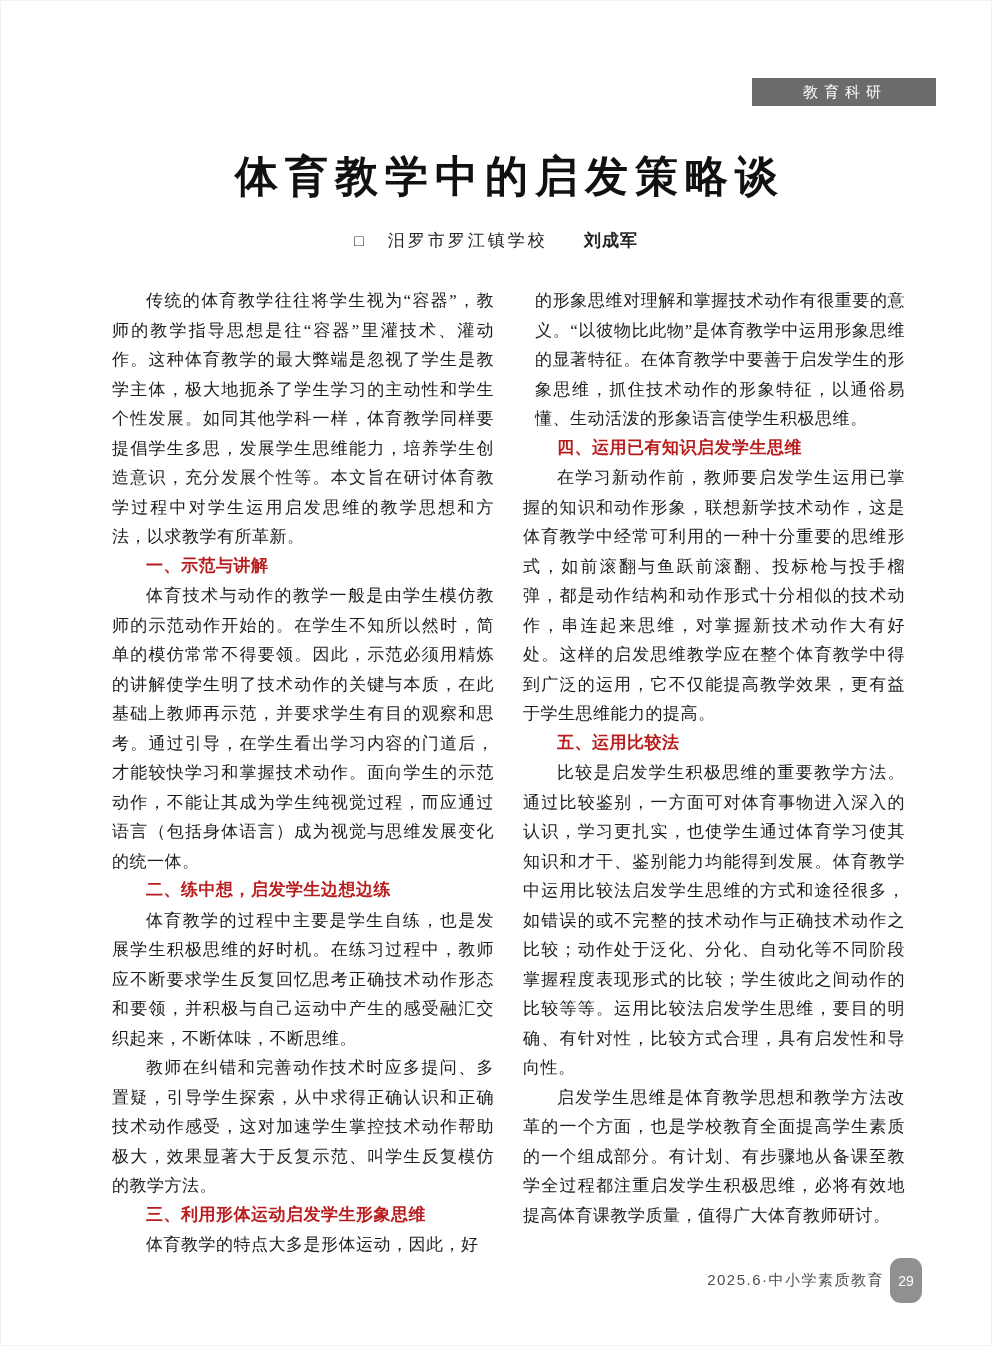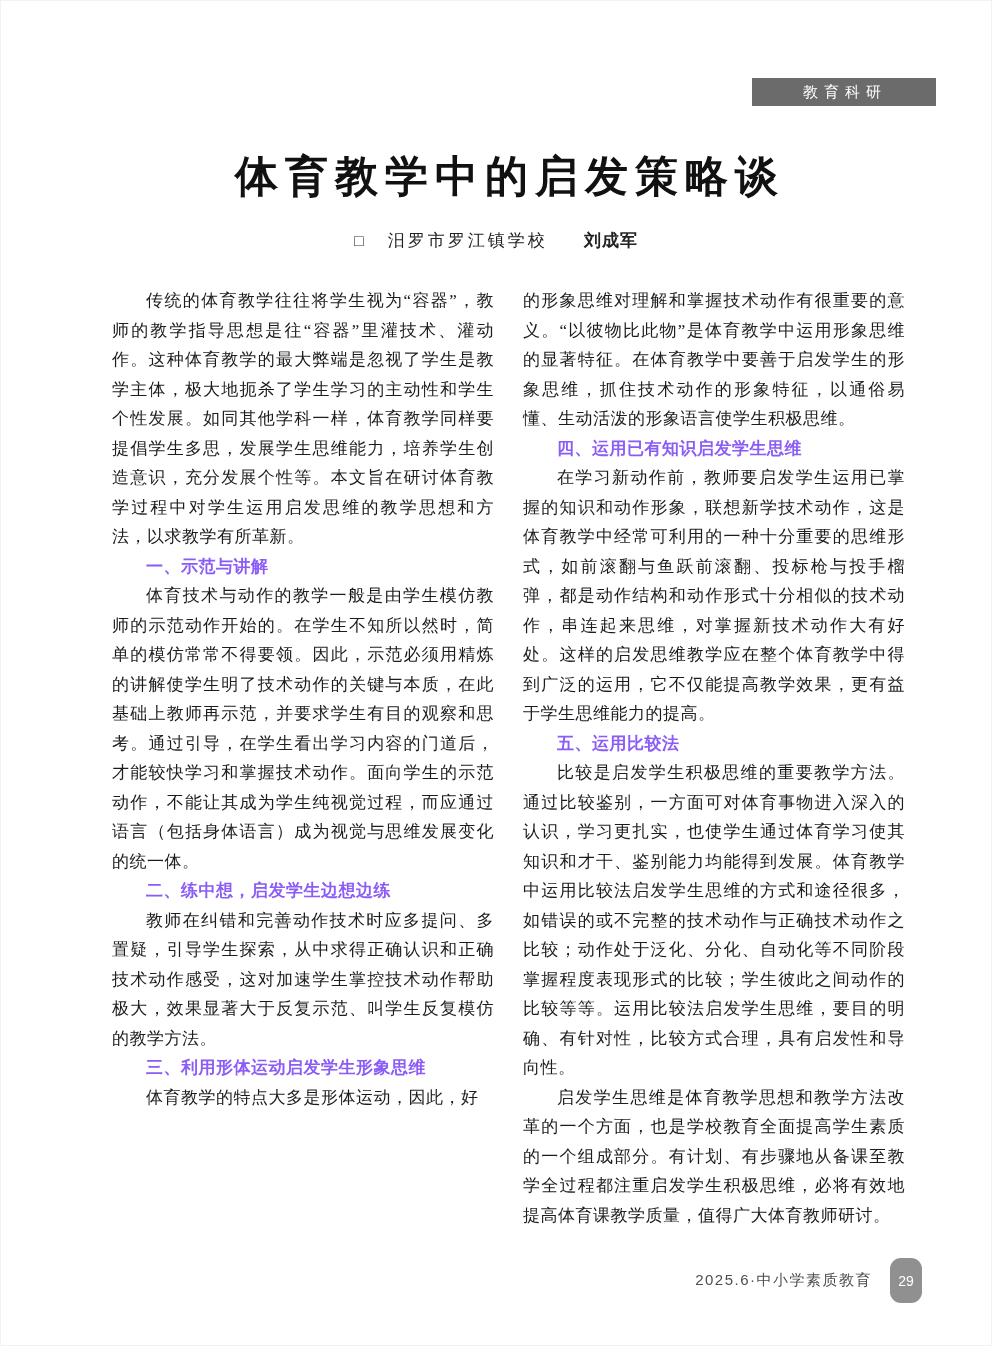--- a/index.html
+++ b/index.html
@@ -86,38 +86,39 @@
     margin: 0;
     font-size: 17px;
     line-height: 29.5px;
     text-align: justify;
     text-indent: 2em;
     color: #1c1c1c;
     letter-spacing: 0.5px;
   }
   .col p.no-indent {
     text-indent: 0;
+    margin-left: 12px;
   }
   .col h3 {
     margin: 0;
     font-size: 17px;
     line-height: 29.5px;
     font-weight: 700;
     text-indent: 2em;
-    font-family: Liberation Sans, sans-serif;
-    color: #8b5cf6;
+    font-family: Liberation Mono, monospace;
+    color: #b91c1c;
     letter-spacing: 0.5px;
   }
   .footer {
     position: absolute;
     top: 1258px;
     right: 70px;
     display: flex;
     align-items: center;
-    gap: 18px;
+    gap: 6px;
     font-family: "Liberation Sans", sans-serif;
     color: #4d4d4d;
     font-size: 15px;
     letter-spacing: 1.5px;
   }
   .page-num-badge {
     background: #909090;
     color: #ffffff;
     border-radius: 11px;
     min-width: 20px;
@@ -145,20 +146,21 @@
     <span class="author">刘成军</span>
   </div>
 
   <div class="columns">
 
     <div class="col">
       <p>传统的体育教学往往将学生视为“容器”，教师的教学指导思想是往“容器”里灌技术、灌动作。这种体育教学的最大弊端是忽视了学生是教学主体，极大地扼杀了学生学习的主动性和学生个性发展。如同其他学科一样，体育教学同样要提倡学生多思，发展学生思维能力，培养学生创造意识，充分发展个性等。本文旨在研讨体育教学过程中对学生运用启发思维的教学思想和方法，以求教学有所革新。</p>
       <h3>一、示范与讲解</h3>
       <p>体育技术与动作的教学一般是由学生模仿教师的示范动作开始的。在学生不知所以然时，简单的模仿常常不得要领。因此，示范必须用精炼的讲解使学生明了技术动作的关键与本质，在此基础上教师再示范，并要求学生有目的观察和思考。通过引导，在学生看出学习内容的门道后，才能较快学习和掌握技术动作。面向学生的示范动作，不能让其成为学生纯视觉过程，而应通过语言（包括身体语言）成为视觉与思维发展变化的统一体。</p>
       <h3>二、练中想，启发学生边想边练</h3>
+      <p>体育教学的过程中主要是学生自练，也是发展学生积极思维的好时机。在练习过程中，教师应不断要求学生反复回忆思考正确技术动作形态和要领，并积极与自己运动中产生的感受融汇交织起来，不断体味，不断思维。</p>
       <p>教师在纠错和完善动作技术时应多提问、多置疑，引导学生探索，从中求得正确认识和正确技术动作感受，这对加速学生掌控技术动作帮助极大，效果显著大于反复示范、叫学生反复模仿的教学方法。</p>
       <h3>三、利用形体运动启发学生形象思维</h3>
       <p>体育教学的特点大多是形体运动，因此，好</p>
     </div>
 
     <div class="col">
       <p class="no-indent">的形象思维对理解和掌握技术动作有很重要的意义。“以彼物比此物”是体育教学中运用形象思维的显著特征。在体育教学中要善于启发学生的形象思维，抓住技术动作的形象特征，以通俗易懂、生动活泼的形象语言使学生积极思维。</p>
       <h3>四、运用已有知识启发学生思维</h3>
       <p>在学习新动作前，教师要启发学生运用已掌握的知识和动作形象，联想新学技术动作，这是体育教学中经常可利用的一种十分重要的思维形式，如前滚翻与鱼跃前滚翻、投标枪与投手榴弹，都是动作结构和动作形式十分相似的技术动作，串连起来思维，对掌握新技术动作大有好处。这样的启发思维教学应在整个体育教学中得到广泛的运用，它不仅能提高教学效果，更有益于学生思维能力的提高。</p>
       <h3>五、运用比较法</h3>

